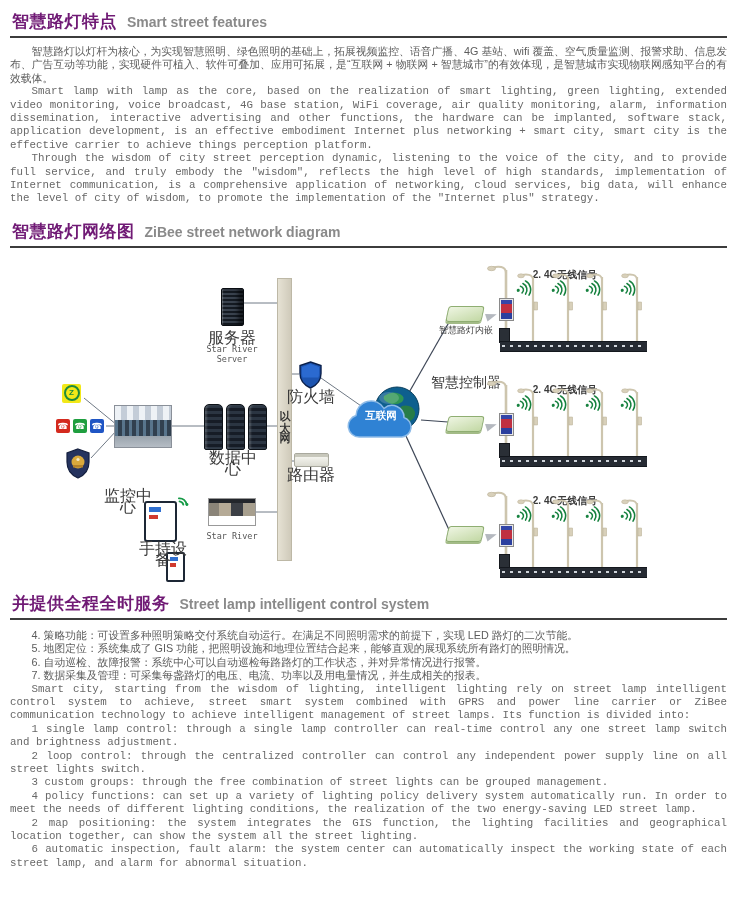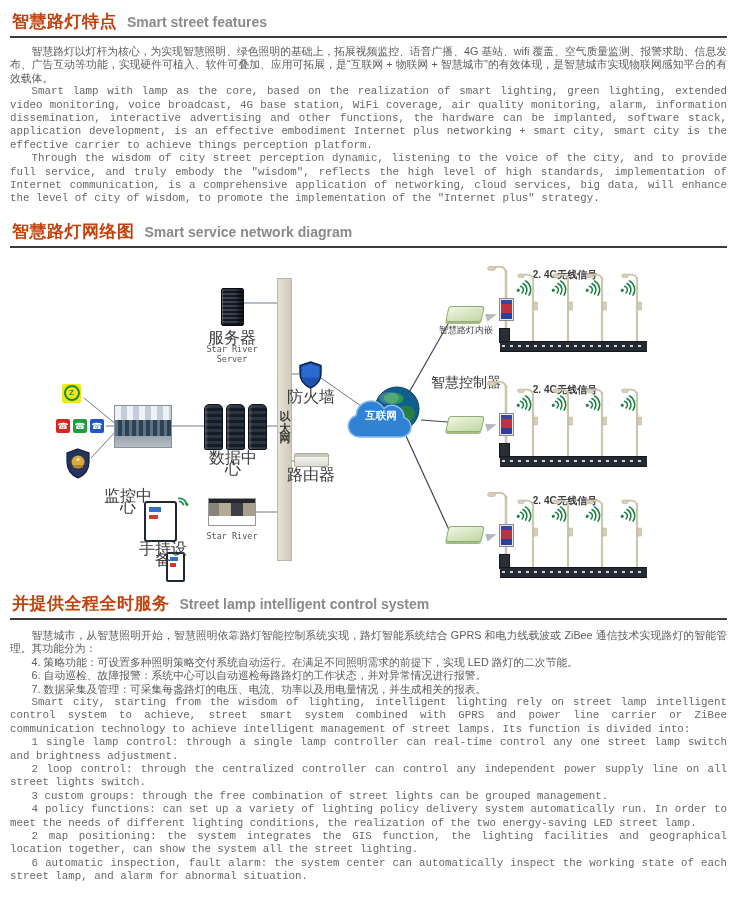--- a/index.html
+++ b/index.html
@@ -1,21 +1,21 @@
 <!DOCTYPE html>
 <html><head>
 <meta charset="utf-8">
 <style>
   html,body{margin:0;padding:0;background:#fff;}
   .page{position:relative;width:737px;height:909px;background:#fff;overflow:hidden;
         font-family:"Liberation Sans","DejaVu Sans",sans-serif;color:#5c5c5c;}
   
   .sec-header{display:flex;align-items:baseline;gap:10px;margin:0 10px;
               border-bottom:2px solid #3c3c3c;padding:10px 2px 3px 2px;}
-  .sec-title-zh{font-size:17px;font-weight:bold;color:#c2410c;letter-spacing:.5px;}
+  .sec-title-zh{font-size:17px;font-weight:bold;color:#701a75;letter-spacing:.5px;}
   .sec-title-en{font-size:14px;font-weight:bold;color:#8a8a8a;}
   
   .textblock{padding:7px 10px 0 10px;}
   .para{margin:0;font-size:10.8px;line-height:13.4px;text-align:justify;text-indent:2em;color:#5c5c5c;}
   .para.en{color:#686868;font-family:Liberation Mono, monospace;}
   
   .diagram{position:relative;width:737px;height:336px;margin-top:2px;}
   .diagram svg.lines{position:absolute;left:0;top:0;}
   .abs{position:absolute;}
   .dlabel{position:absolute;font-size:16px;color:#3a3a3a;text-align:center;line-height:11px;}
@@ -86,21 +86,21 @@
     <span class="sec-title-en">Smart street features</span>
   </div>
   <div class="textblock">
     <p class="para">智慧路灯以灯杆为核心，为实现智慧照明、绿色照明的基础上，拓展视频监控、语音广播、4G 基站、wifi 覆盖、空气质量监测、报警求助、信息发布、广告互动等功能，实现硬件可植入、软件可叠加、应用可拓展，是“互联网 + 物联网 + 智慧城市”的有效体现，是智慧城市实现物联网感知平台的有效载体。</p>
     <p class="para en">Smart lamp with lamp as the core, based on the realization of smart lighting, green lighting, extended video monitoring, voice broadcast, 4G base station, WiFi coverage, air quality monitoring, alarm, information dissemination, interactive advertising and other functions, the hardware can be implanted, software stack, application development, is an effective embodiment Internet plus networking + smart city, smart city is the effective carrier to achieve things perception platform.</p>
     <p class="para en">Through the wisdom of city street perception dynamic, listening to the voice of the city, and to provide full service, and truly embody the "wisdom", reflects the high level of high standards, implementation of Internet communication, is a comprehensive application of networking, cloud services, big data, will enhance the level of city of wisdom, to promote the implementation of the "Internet plus" strategy.</p>
   </div>
 
   <div class="sec-header" style="padding-top:14px;">
     <span class="sec-title-zh">智慧路灯网络图</span>
-    <span class="sec-title-en">Smart service network diagram</span>
+    <span class="sec-title-en">ZiBee street network diagram</span>
   </div>
 
   <div class="diagram">
 
     <svg class="lines" width="737" height="336">
       <g stroke="#707a86" stroke-width="1" fill="none">
         <line x1="243" y1="53" x2="277" y2="53"></line>
         <line x1="84" y1="148" x2="117" y2="175"></line>
         <line x1="106" y1="176" x2="117" y2="176"></line>
         <line x1="91" y1="208" x2="117" y2="180"></line>
@@ -434,22 +434,22 @@
         </svg>
       <div class="road" style="top:89px;"></div>
     </div>
   </div>
 
   <div class="sec-header" style="padding-top:6px;">
     <span class="sec-title-zh">并提供全程全时服务</span>
     <span class="sec-title-en">Street lamp intelligent control system</span>
   </div>
   <div class="textblock" style="padding-top:9px;">
-    <p class="para">智慧城市，从智慧照明开始，智慧照明依靠路灯智能控制系统实现，路灯智能系统结合 GPRS 和电力线载波或 ZiBee 通信技术实现路灯的智能管理。其功能分为：</p>
     <p class="para">4. 策略功能：可设置多种照明策略交付系统自动运行。在满足不同照明需求的前提下，实现 LED 路灯的二次节能。</p>
+    <p class="para">5. 地图定位：系统集成了 GIS 功能，把照明设施和地理位置结合起来，能够直观的展现系统所有路灯的照明情况。</p>
     <p class="para">6. 自动巡检、故障报警：系统中心可以自动巡检每路路灯的工作状态，并对异常情况进行报警。</p>
     <p class="para">7. 数据采集及管理：可采集每盏路灯的电压、电流、功率以及用电量情况，并生成相关的报表。</p>
     <p class="para en">Smart city, starting from the wisdom of lighting, intelligent lighting rely on street lamp intelligent control system to achieve, street smart system combined with GPRS and power line carrier or ZiBee communication technology to achieve intelligent management of street lamps. Its function is divided into:</p>
     <p class="para en">1 single lamp control: through a single lamp controller can real-time control any one street lamp switch and brightness adjustment.</p>
     <p class="para en">2 loop control: through the centralized controller can control any independent power supply line on all street lights switch.</p>
     <p class="para en">3 custom groups: through the free combination of street lights can be grouped management.</p>
     <p class="para en">4 policy functions: can set up a variety of lighting policy delivery system automatically run. In order to meet the needs of different lighting conditions, the realization of the two energy-saving LED street lamp.</p>
     <p class="para en">2 map positioning: the system integrates the GIS function, the lighting facilities and geographical location together, can show the system all the street lighting.</p>
     <p class="para en">6 automatic inspection, fault alarm: the system center can automatically inspect the working state of each street lamp, and alarm for abnormal situation.</p>
 

